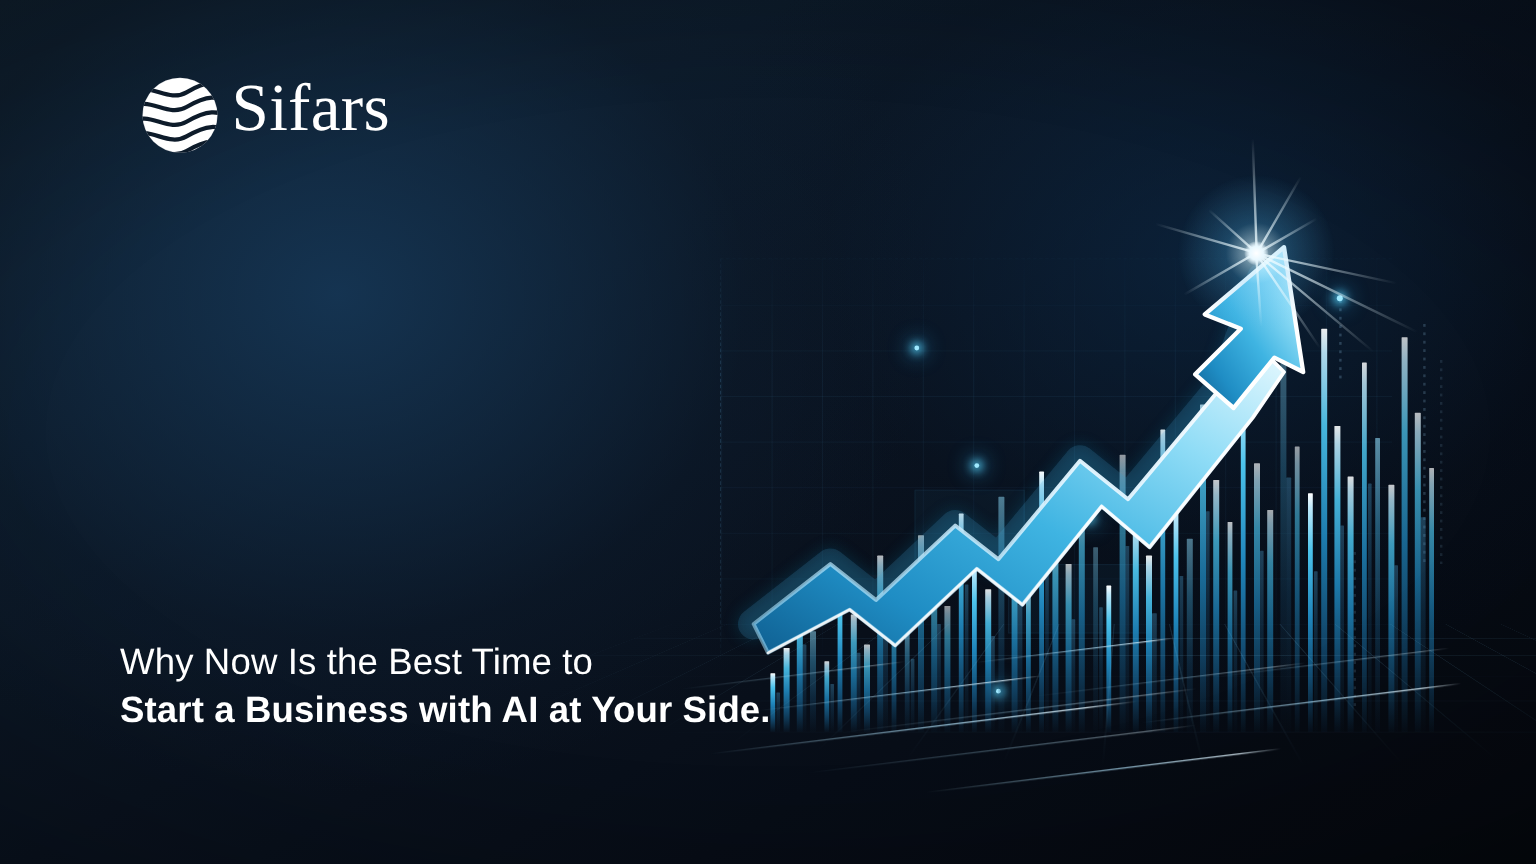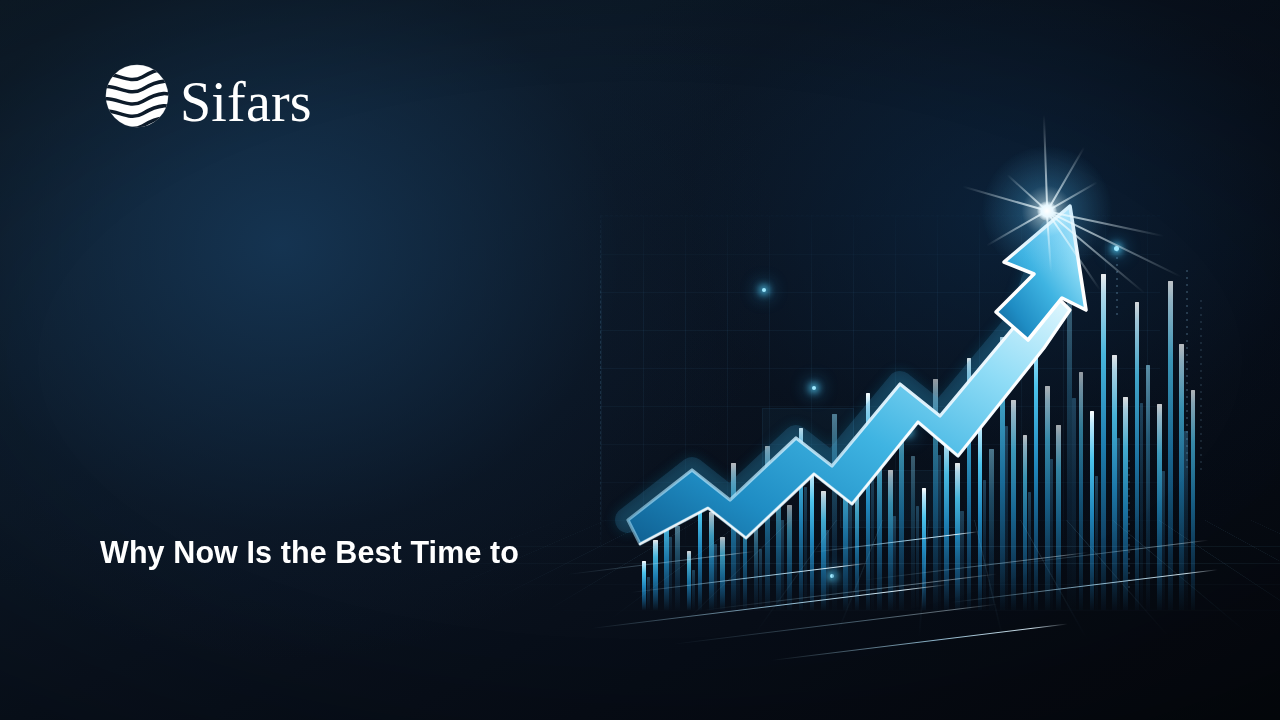--- a/index.html
+++ b/index.html
@@ -124,39 +124,39 @@
     background:radial-gradient(circle, #ffffff 0%, #e8f8ff 40%, rgba(170,225,255,0) 75%);
   }
   .ray {
     position:absolute; left:50%; top:50%; height:1.5px;
     background:linear-gradient(to right, rgba(235,250,255,.9), rgba(120,205,250,0));
     transform-origin:left center; border-radius:2px;
   }
 
   
   #logo {
-    position:absolute; left:103px; top:62px;
-    display:flex; align-items:flex-end; gap:9px;
+    position:absolute; left:116px; top:62px;
+    display:flex; align-items:flex-start; gap:9px;
   }
   #logo-mark { width:68px; height:68px; display:block; }
   #logo-word {
     font-family:"Liberation Serif", serif;
     font-size:56px; line-height:1;
     color:#ffffff; letter-spacing:.2px;
   }
 
   #copy { position:absolute; left:100px; top:532px; width:700px; }
   .headline {
     color:#ffffff;
     font-size:30.5px;
     line-height:40px;
     letter-spacing:.1px;
     white-space:nowrap;
   }
-  .headline.l1 { font-weight:700; }
+  .headline.l1 { font-weight:400; }
   .headline.l2 { font-weight:700; }
   #site-url {
     margin-top:20px;
     color:#ffffff;
     font-size:22px;
     font-weight:500;
     letter-spacing:.3px;
   }
 
   .noise {
@@ -345,15 +345,16 @@
           <path d="M -12 96 C 12 78, 34 108, 58 94 S 96 78, 118 92"></path>
         </g>
       </g>
       <circle cx="50" cy="50" r="46" fill="none" stroke="#0d1b2a" stroke-width="0.8" opacity=".25"></circle>
     </svg>
     <span id="logo-word">Sifars</span>
   </div>
 
   <div id="copy">
     <div class="headline l1">Why Now Is the Best Time to</div>
+    <div class="headline l2">Start a Business with AI at Your Side.</div>
   </div>
 
 </div>
 
 </body></html>

